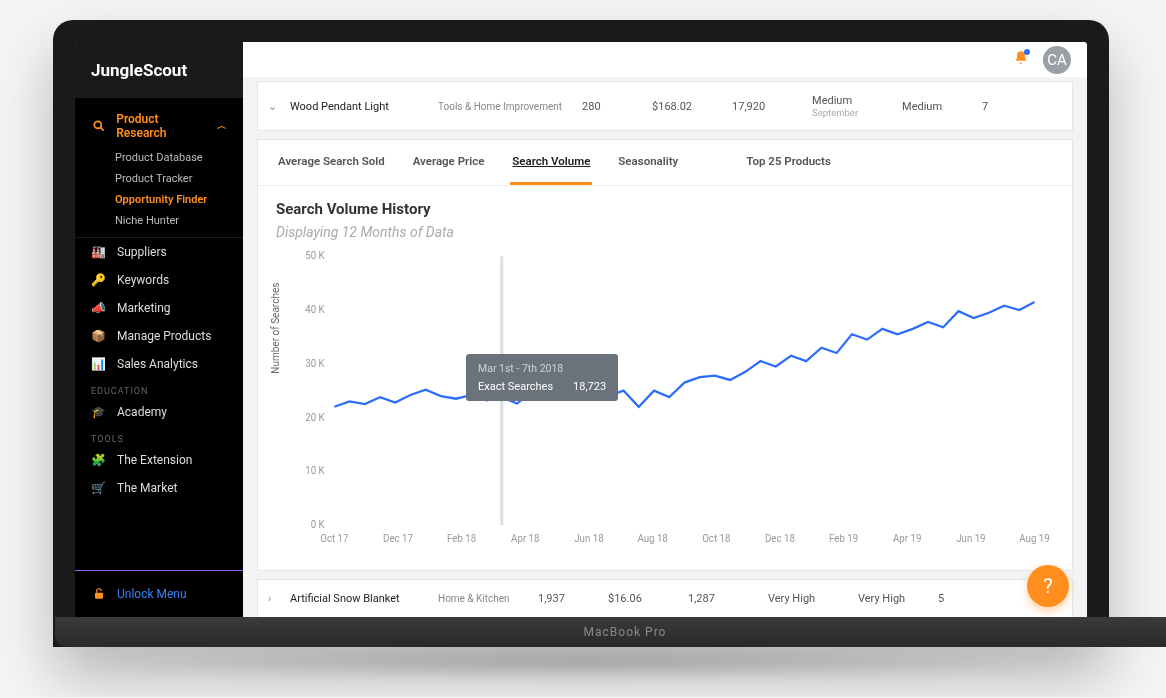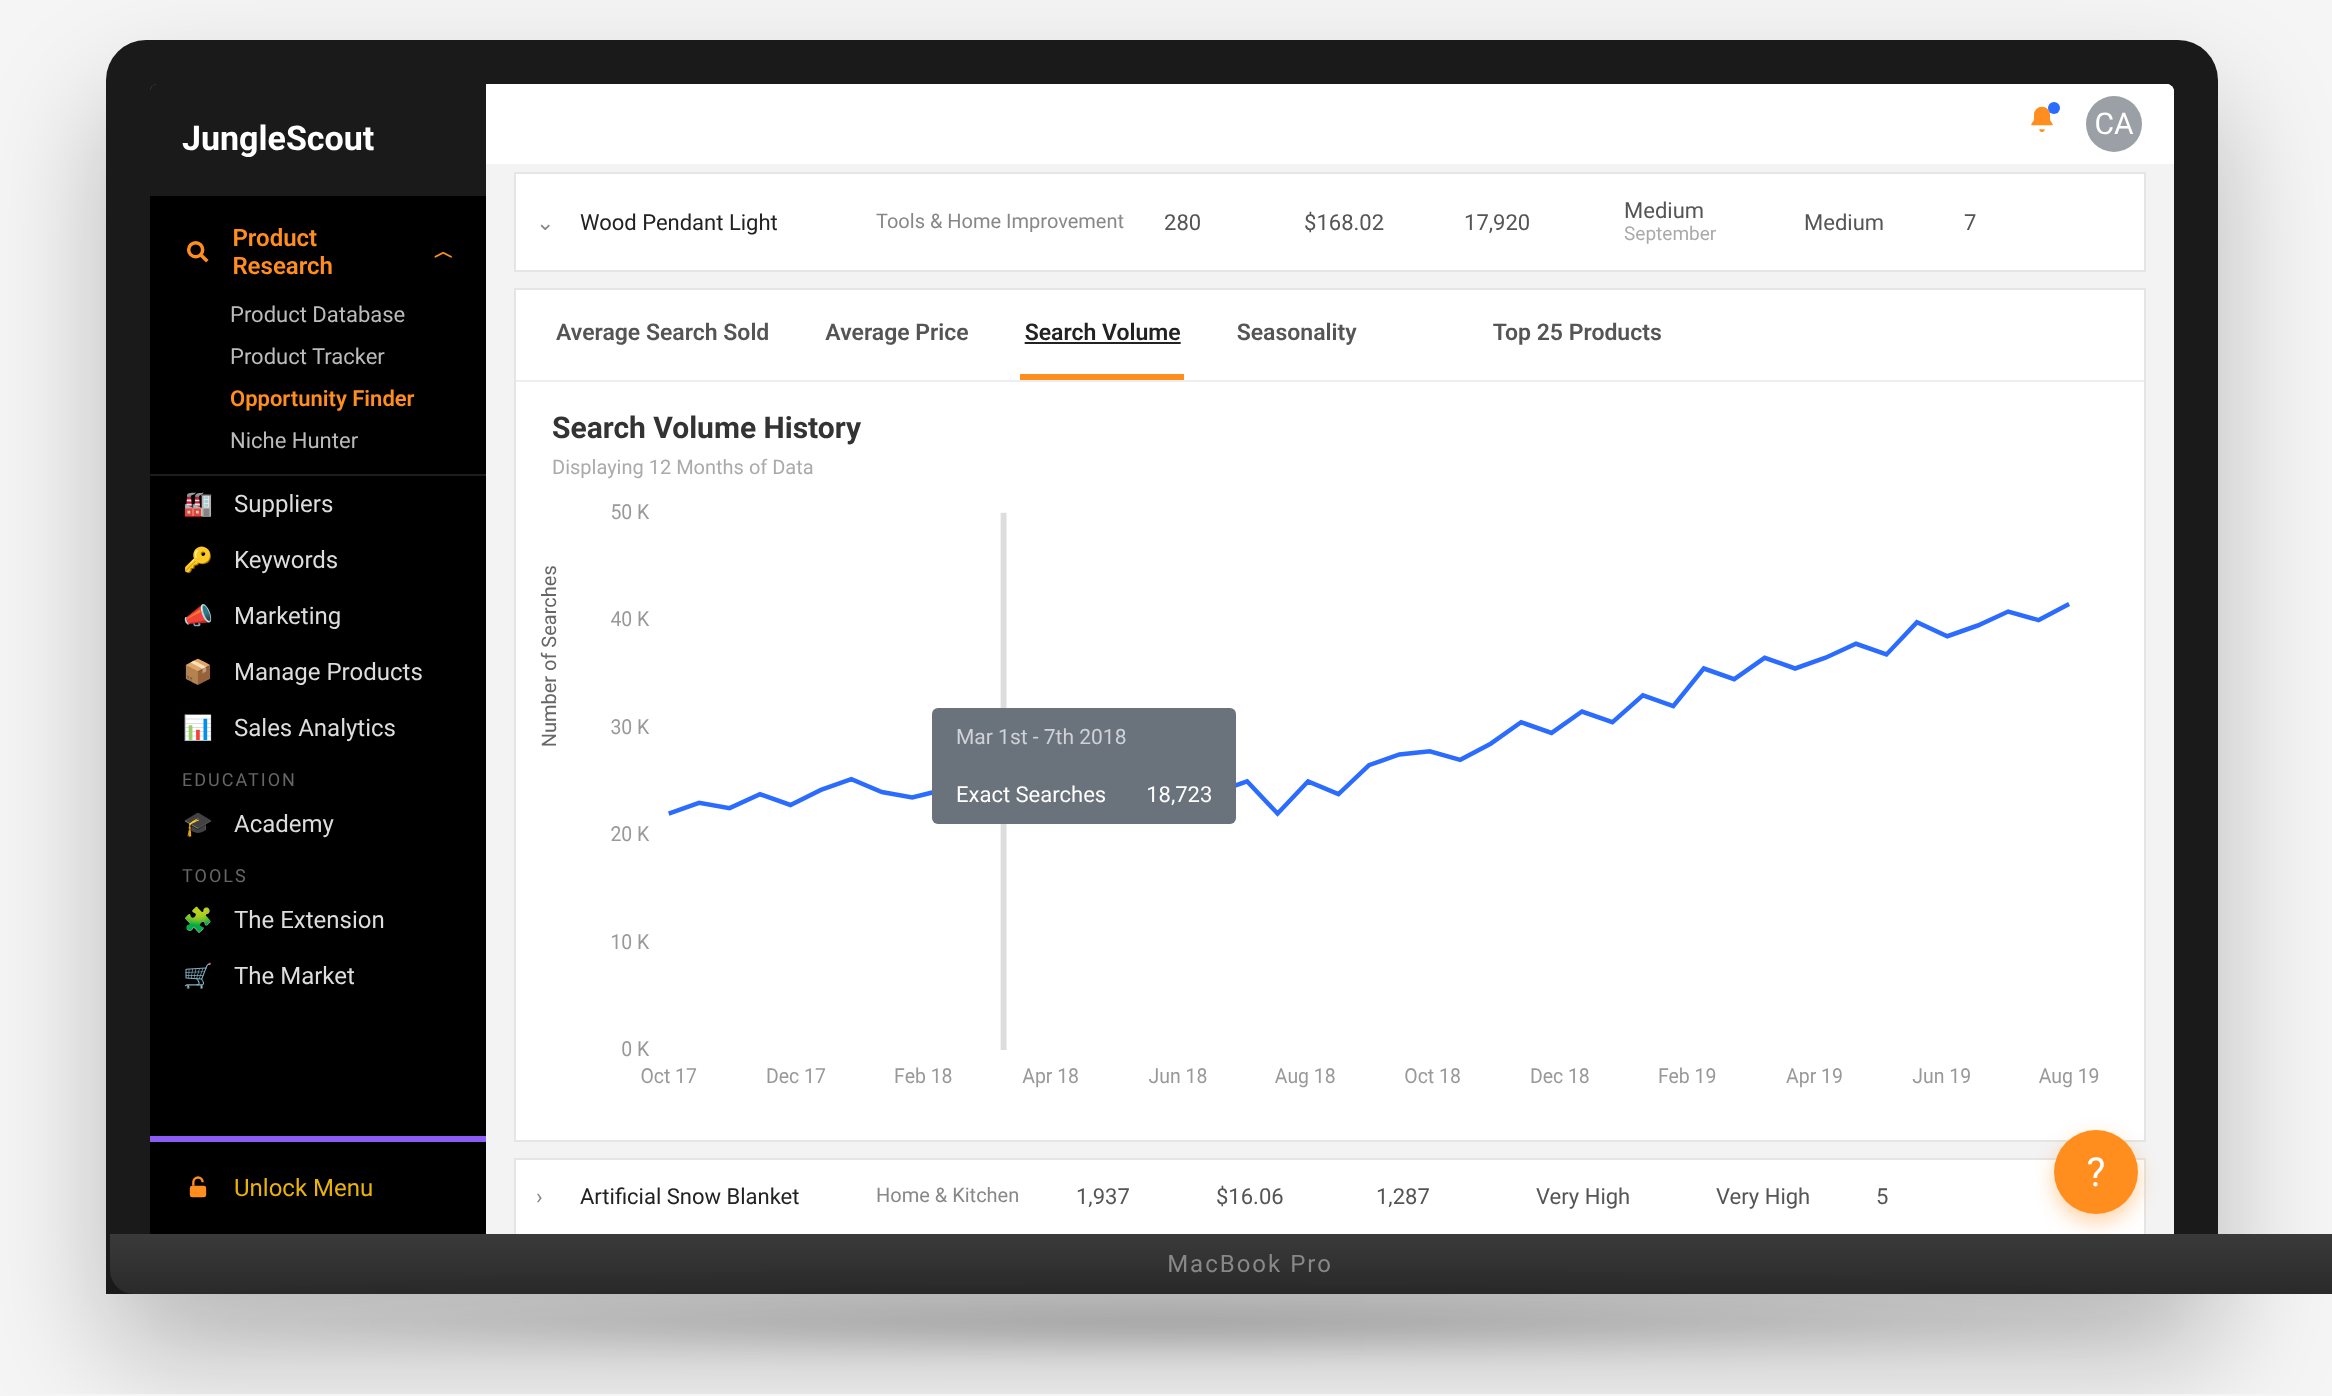--- a/index.html
+++ b/index.html
@@ -87,23 +87,23 @@
   .nav-sub.selected { color: #ff8e1e; font-weight: 600; }
   .nav-label {
     padding: 8px 8px 2px 16px;
     font-size: 9px;
     letter-spacing: 1px;
     color: #666;
   }
   .icon-s { width: 16px; display:inline-flex; justify-content:center; color:#888; }
   .spacer { flex: 1; }
   .unlock {
-    border-top: 3px solid #8b5cf6;
+    border-top: 1px solid #8b5cf6;
     padding: 16px;
-    color: #eab308;
+    color: #3b82f6;
     display: flex;
     gap: 10px;
     align-items: center;
     cursor: pointer;
   }
 
   
   .main {
     flex: 1;
     background: #f3f3f3;
@@ -182,41 +182,41 @@
   .tab {
     padding: 14px 2px;
     cursor: pointer;
     border-bottom: 3px solid transparent;
   }
   .tab.selected { border-bottom-color: #ff8e1e; color:#222;text-decoration:underline; }
   .tab.right { margin-left: 40px; }
 
   .chart-section { padding: 14px 18px; flex:1; position:relative; }
   .chart-title { font-size: 15px; font-weight: 700; color:#333; }
-  .chart-sub  { font-size: 10px; color:#aaa; margin-top:6px; }
+  .chart-sub  { font-size: 14px; color:#aaa; margin-top:6px;font-style:italic; }
   .chart-box { position: relative; height: 310px; margin-top: 6px; }
   .ylabel {
     position: absolute;
     left: -6px; top: 50%;
     transform: rotate(-90deg) translateX(30%);
     transform-origin: left top;
     font-size: 10px;
     color: #666;
   }
   svg text { font-size: 10px; fill:#999; font-family: inherit; }
   .tooltip {
     position: absolute;
     background: #6a727b;
     color: #fff;
     font-size: 11px;
     padding: 8px 12px;
     border-radius: 3px;
     white-space: nowrap;
   }
-  .tooltip .tt-head { color: #cfd3d8; font-size:10.5px; margin-bottom:16px; }
+  .tooltip .tt-head { color: #cfd3d8; font-size:10.5px; margin-bottom:5px; }
   .tooltip .tt-row { display:flex; gap:20px; }
 
   .fab {
     position: absolute;
     right: 18px;
     bottom: 10px;
     width: 42px; height: 42px;
     border-radius: 50%;
     background: #ff8e1e;
     color: #fff;

